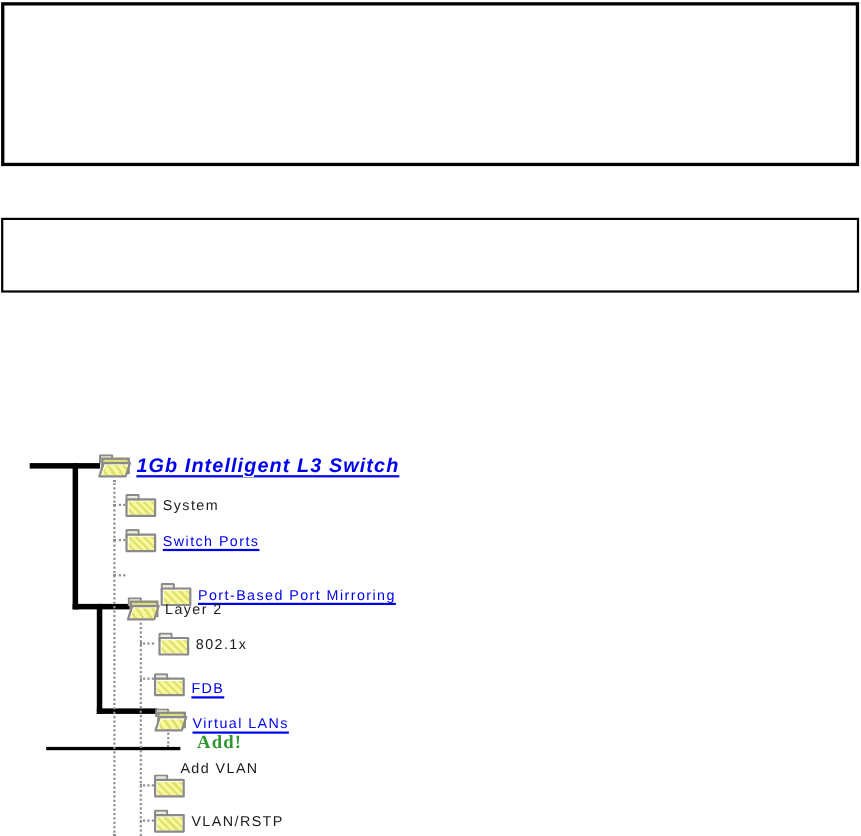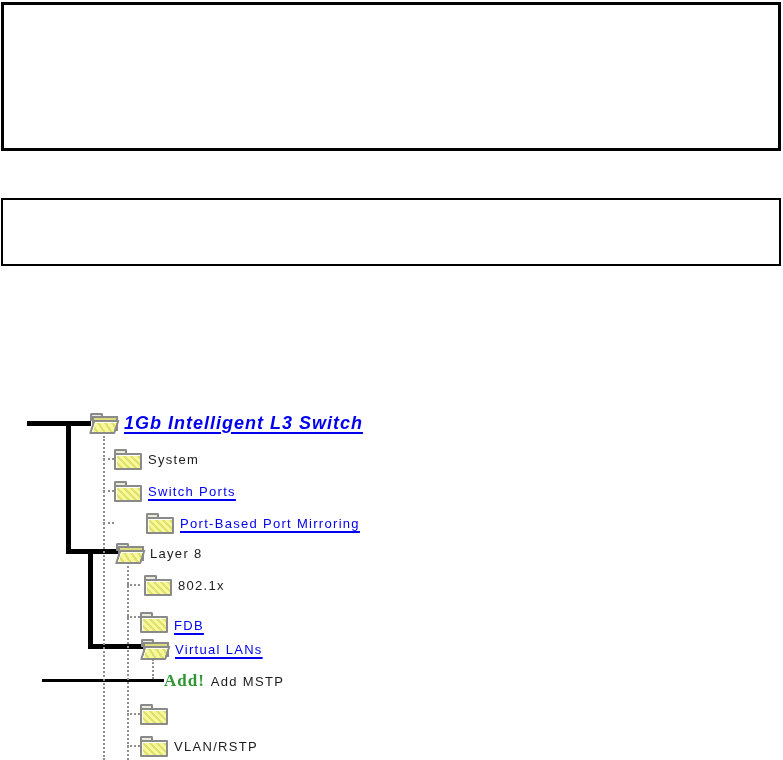--- a/index.html
+++ b/index.html
@@ -89,65 +89,65 @@
   </div>
 
   <div class="row" style="left:114px;top:475px;">
     <span class="ficon">
         <span class="ftab"></span>
         <span class="fbody"></span>
       </span>
     <span class="label link">Switch Ports</span>
   </div>
 
-  <div class="row" style="left:114px;top:507px;padding-left:32px;">
+  <div class="row" style="left:114px;top:524px;padding-left:32px;">
     <span class="ficon">
         <span class="ftab"></span>
         <span class="fbody"></span>
       </span>
     <span class="label link">Port-Based Port Mirroring</span>
   </div>
 
   <div class="row" style="left:116px;top:537px;">
     <span class="ficon open">
         <span class="ftab"></span>
         <span class="fback"></span>
         <span class="fbody"></span>
       </span>
-    <span class="label">Layer 8</span>
+    <span class="label">Layer 2</span>
   </div>
 
   <div class="row" style="left:144px;top:569px;">
     <span class="ficon">
         <span class="ftab"></span>
         <span class="fbody"></span>
       </span>
     <span class="label">802.1x</span>
   </div>
 
   <div class="row" style="left:140px;top:601px;align-items:flex-end;">
     <span class="ficon">
         <span class="ftab"></span>
         <span class="fbody"></span>
       </span>
     <span class="label link">FDB</span>
   </div>
 
-  <div class="row" style="left:141px;top:633px;">
+  <div class="row" style="left:141px;top:633px;align-items:flex-end;">
     <span class="ficon open">
         <span class="ftab"></span>
         <span class="fback"></span>
         <span class="fbody"></span>
       </span>
     <span class="label link">Virtual LANs</span>
   </div>
 
-  <div class="row" style="left:164px;top:665px;">
+  <div class="row" style="left:164px;top:665px;flex-direction:column;">
     <span class="addbadge">Add!</span>
-    <span class="label">Add MSTP</span>
+    <span class="label">Add VLAN</span>
   </div>
 
   <div class="row" style="left:140px;top:698px;">
     <span class="ficon">
         <span class="ftab"></span>
         <span class="fbody"></span>
       </span>
   </div>
 
   <div class="row" style="left:140px;top:730px;">

